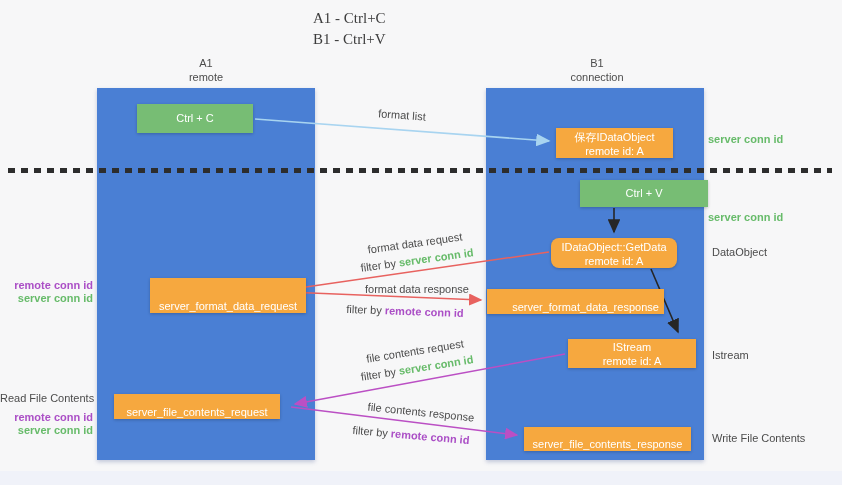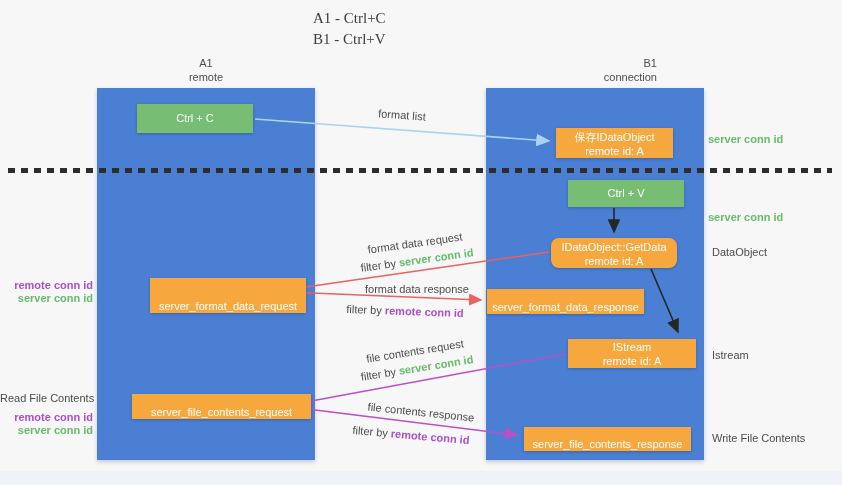--- a/index.html
+++ b/index.html
@@ -52,21 +52,21 @@
 
   <div class="title">
     <div>A1 - Ctrl+C</div>
     <div>B1 - Ctrl+V</div>
   </div>
 
   <div class="col-header" style="left:146px;">
     <div>A1</div>
     <div>remote</div>
   </div>
-  <div class="col-header" style="left:537px;text-align:right;">
+  <div class="col-header" style="left:537px;">
     <div>B1</div>
     <div>connection</div>
   </div>
 
   <div class="column" style="left:97px; width:218px;"></div>
   <div class="column" style="left:486px; width:218px;"></div>
 
   <div class="divider"></div>
 
   <svg class="arrows" width="842" height="485">
@@ -92,36 +92,36 @@
     <line x1="565" y1="354" x2="295" y2="404" stroke="#bb4fc4" stroke-width="1.5" marker-end="url(#m-purple)"></line>
     <line x1="291" y1="407" x2="517" y2="435" stroke="#bb4fc4" stroke-width="1.5" marker-end="url(#m-purple)"></line>
   </svg>
 
   <div class="node green-node" style="left:137px; top:104px; width:116px; height:29px;">
     <div>Ctrl + C</div>
   </div>
   <div class="node orange-node" style="left:129px; top:278px; width:156px; height:35px;margin-left:21px;">
     <div>server_format_data_request</div>
   </div>
-  <div class="node orange-node" style="left:132px; top:394px; width:179px; height:25px;">
+  <div class="node orange-node" style="left:114px; top:394px; width:166px; height:25px;">
     <div>server_file_contents_request</div>
   </div>
 
   <div class="node orange-node" style="left:556px; top:128px; width:117px; height:30px;">
     <div>保存IDataObject</div>
     <div>remote id: A</div>
   </div>
-  <div class="node green-node" style="left:568px; top:180px; width:116px; height:27px;">
+  <div class="node green-node" style="left:580px; top:180px; width:128px; height:27px;">
     <div>Ctrl + V</div>
   </div>
   <div class="node orange-node" style="left:551px; top:238px; width:126px; height:30px;border-radius:8px;">
     <div>IDataObject::GetData</div>
     <div>remote id: A</div>
   </div>
-  <div class="node orange-node" style="left:487px; top:289px; width:157px; height:25px;">
+  <div class="node orange-node" style="left:487px; top:289px; width:157px; height:25px;padding-left:20px;">
     <div>server_format_data_response</div>
   </div>
   <div class="node orange-node" style="left:568px; top:339px; width:128px; height:29px;">
     <div>IStream</div>
     <div>remote id: A</div>
   </div>
   <div class="node orange-node" style="left:524px; top:427px; width:167px; height:24px;">
     <div>server_file_contents_response</div>
   </div>
 

